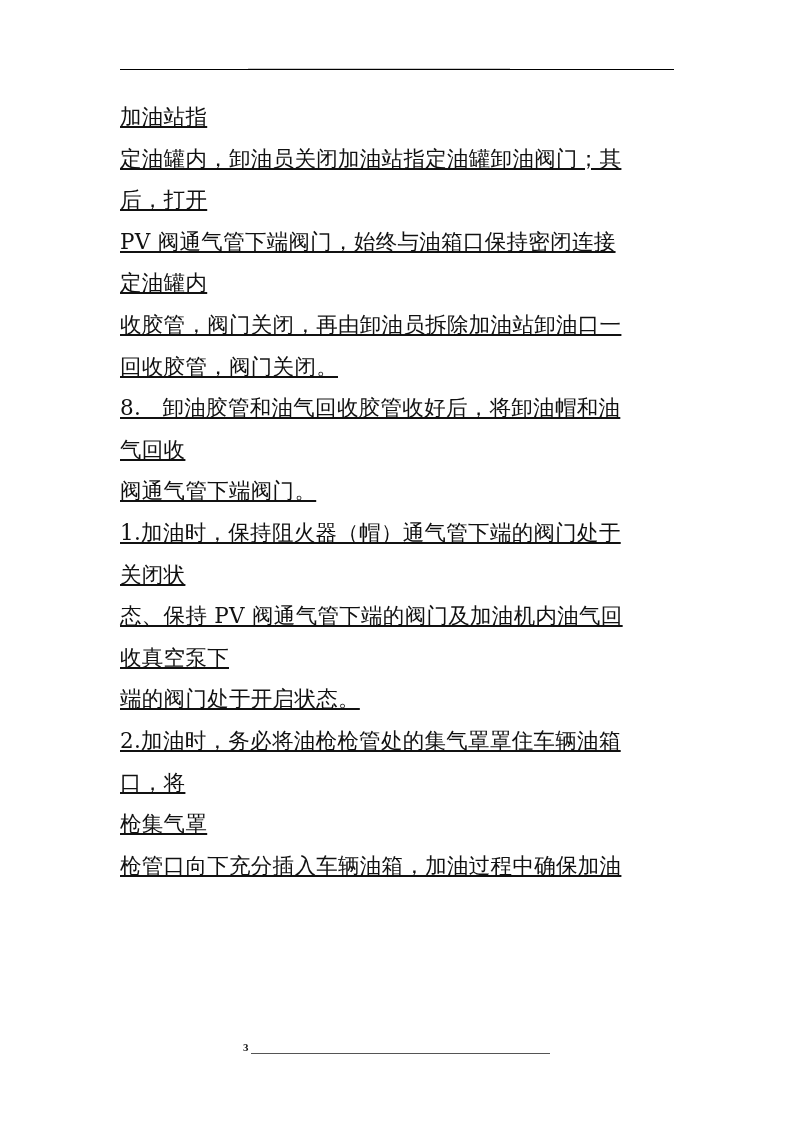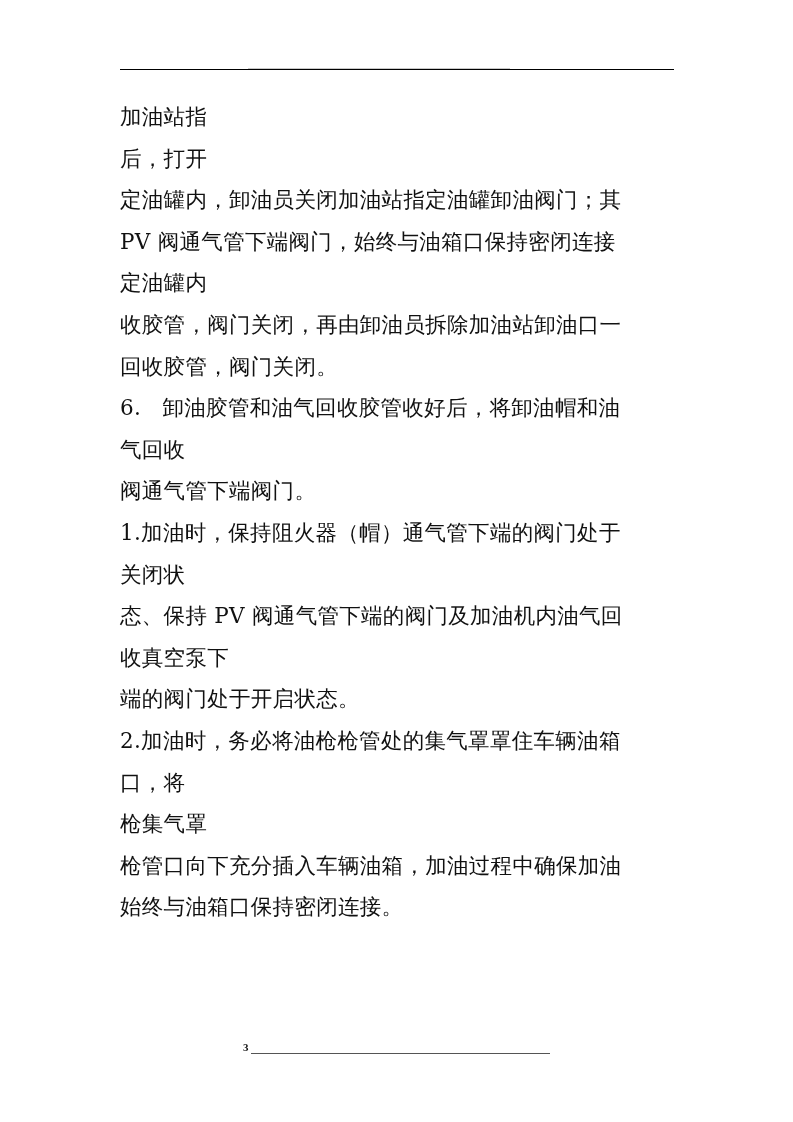--- a/index.html
+++ b/index.html
@@ -36,20 +36,21 @@
       left: 120px;
       top: 96px;
       width: 560px;
     }
     .line {
       height: 41.6px;
       line-height: 41.6px;
       font-size: 21.5px;
       white-space: nowrap;
       letter-spacing: 0.3px;
+      text-decoration: underline;
     }
     .footer {
       position: absolute;
       left: 243px;
       top: 1040px;
       width: 310px;
       height: 16px;
     }
     .page-num {
       position: absolute;
@@ -70,37 +71,36 @@
     }
   </style>
 </head>
 <body>
 
 <div class="header-rule-shadow"></div>
 <div class="header-rule"></div>
 
 <div class="body-text">
   <div class="line">加油站指</div>
+  <div class="line">定油罐内，卸油员关闭加油站指定油罐卸油阀门；其</div>
   <div class="line">后，打开</div>
-  <div class="line">定油罐内，卸油员关闭加油站指定油罐卸油阀门；其</div>
   <div class="line">PV 阀通气管下端阀门，始终与油箱口保持密闭连接</div>
   <div class="line">定油罐内</div>
   <div class="line">收胶管，阀门关闭，再由卸油员拆除加油站卸油口一</div>
   <div class="line">回收胶管，阀门关闭。</div>
-  <div class="line" style="white-space: pre;">6.   卸油胶管和油气回收胶管收好后，将卸油帽和油</div>
+  <div class="line" style="white-space: pre;">8.   卸油胶管和油气回收胶管收好后，将卸油帽和油</div>
   <div class="line">气回收</div>
   <div class="line">阀通气管下端阀门。</div>
   <div class="line">1.加油时，保持阻火器（帽）通气管下端的阀门处于</div>
   <div class="line">关闭状</div>
   <div class="line">态、保持 PV 阀通气管下端的阀门及加油机内油气回</div>
   <div class="line">收真空泵下</div>
   <div class="line">端的阀门处于开启状态。</div>
   <div class="line">2.加油时，务必将油枪枪管处的集气罩罩住车辆油箱</div>
   <div class="line">口，将</div>
   <div class="line">枪集气罩</div>
   <div class="line">枪管口向下充分插入车辆油箱，加油过程中确保加油</div>
-  <div class="line">始终与油箱口保持密闭连接。</div>
 </div>
 
 <div class="footer">
   <span class="page-num">3</span>
   <div class="footer-rule"></div>
 </div>
 
 </body></html>

